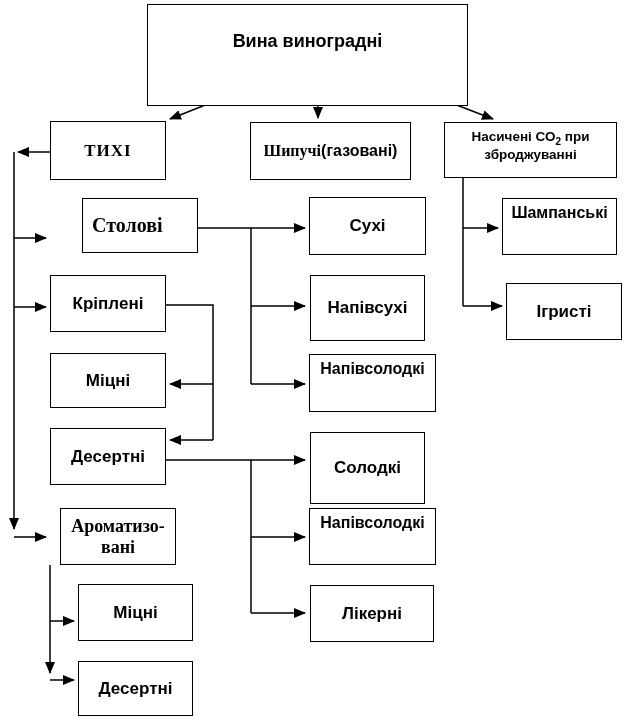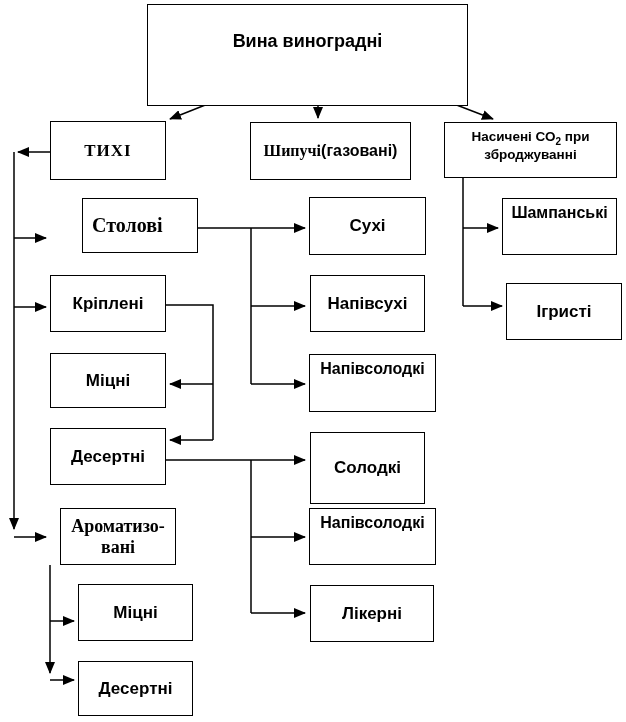--- a/index.html
+++ b/index.html
@@ -130,21 +130,21 @@
   </div>
 
   <div class="node sans" style="left:78px;top:661px;width:115px;height:55px;">
     <span>Десертні</span>
   </div>
 
   <div class="node sans" style="left:309px;top:197px;width:117px;height:58px;">
     <span>Сухі</span>
   </div>
 
-  <div class="node sans" style="left:310px;top:275px;width:115px;height:57px;">
+  <div class="node sans" style="left:310px;top:275px;width:115px;height:66px;">
     <span>Напівсухі</span>
   </div>
 
   <div class="node sans top-align" style="left:309px;top:354px;width:127px;height:58px;font-size:16px;">
     <span>Напівсолодкі</span>
   </div>
 
   <div class="node sans" style="left:310px;top:432px;width:115px;height:72px;">
     <span>Солодкі</span>
   </div>

